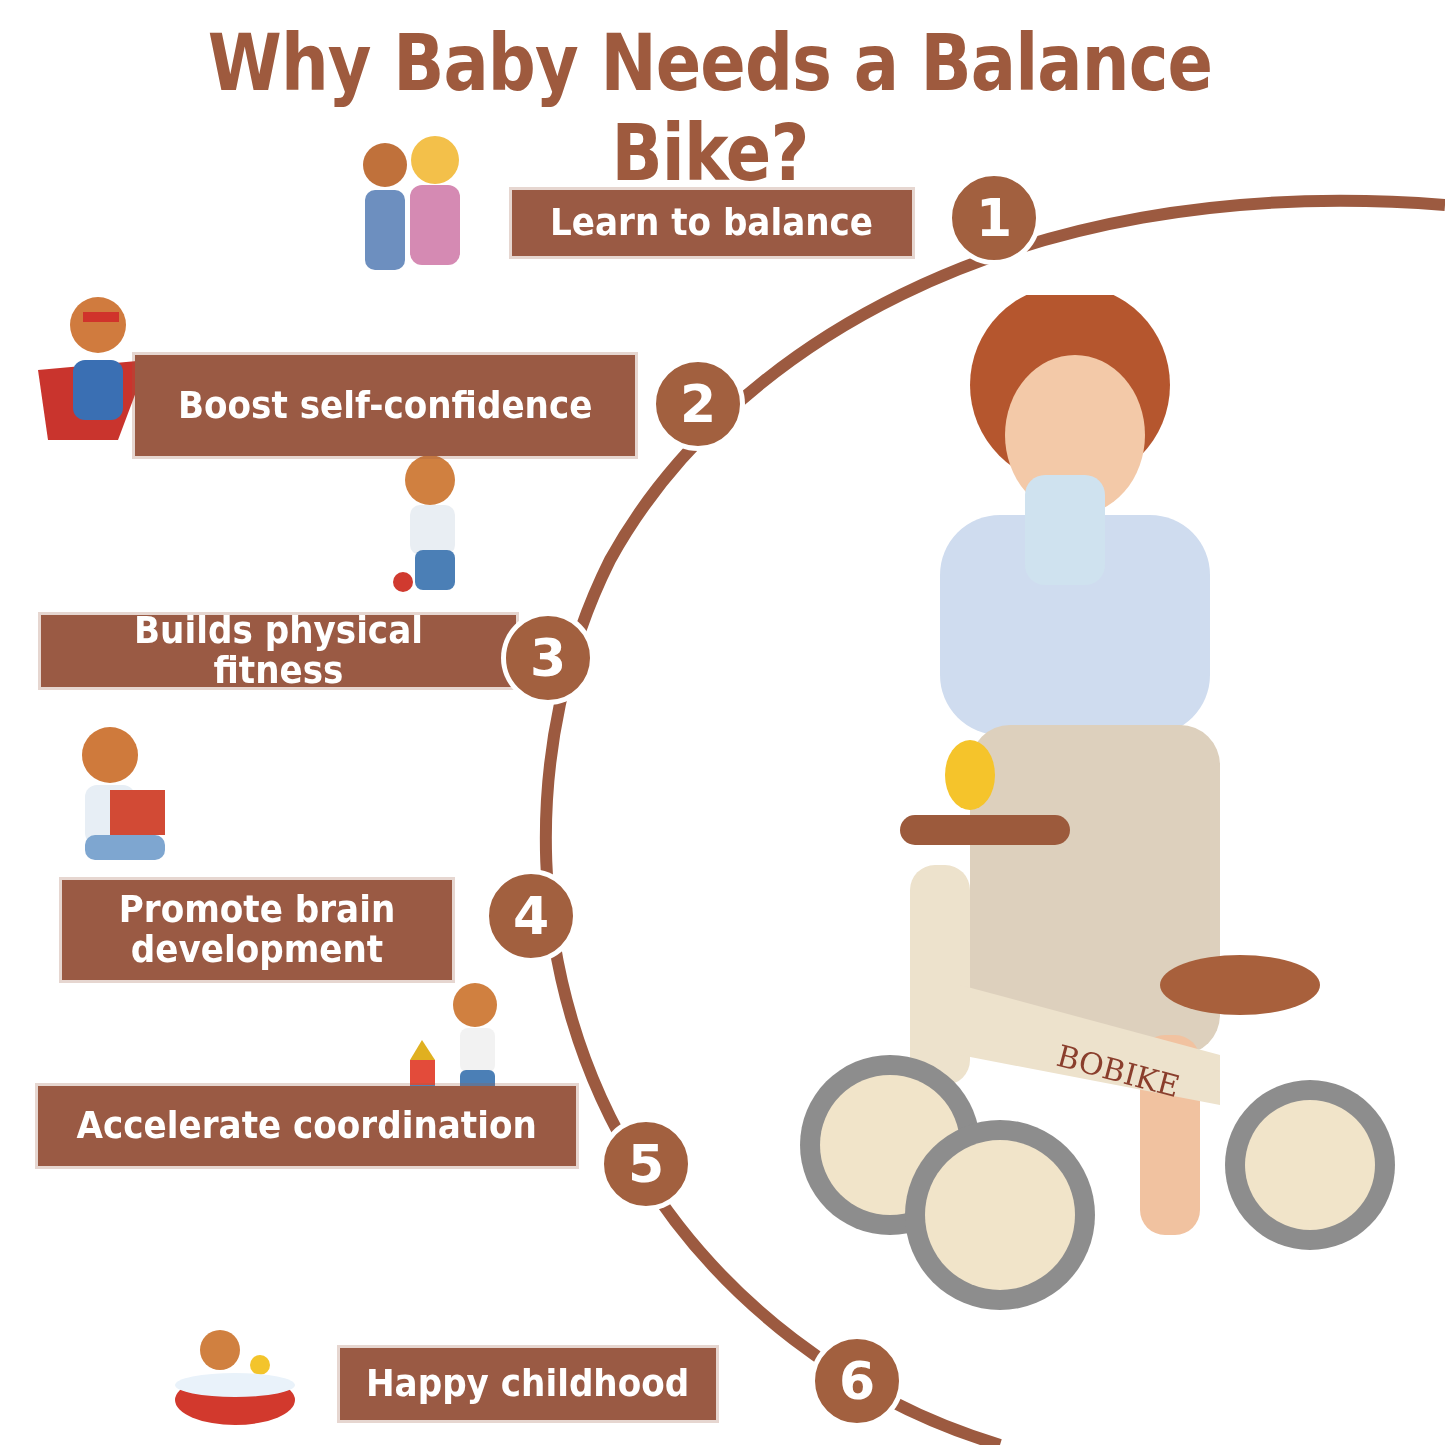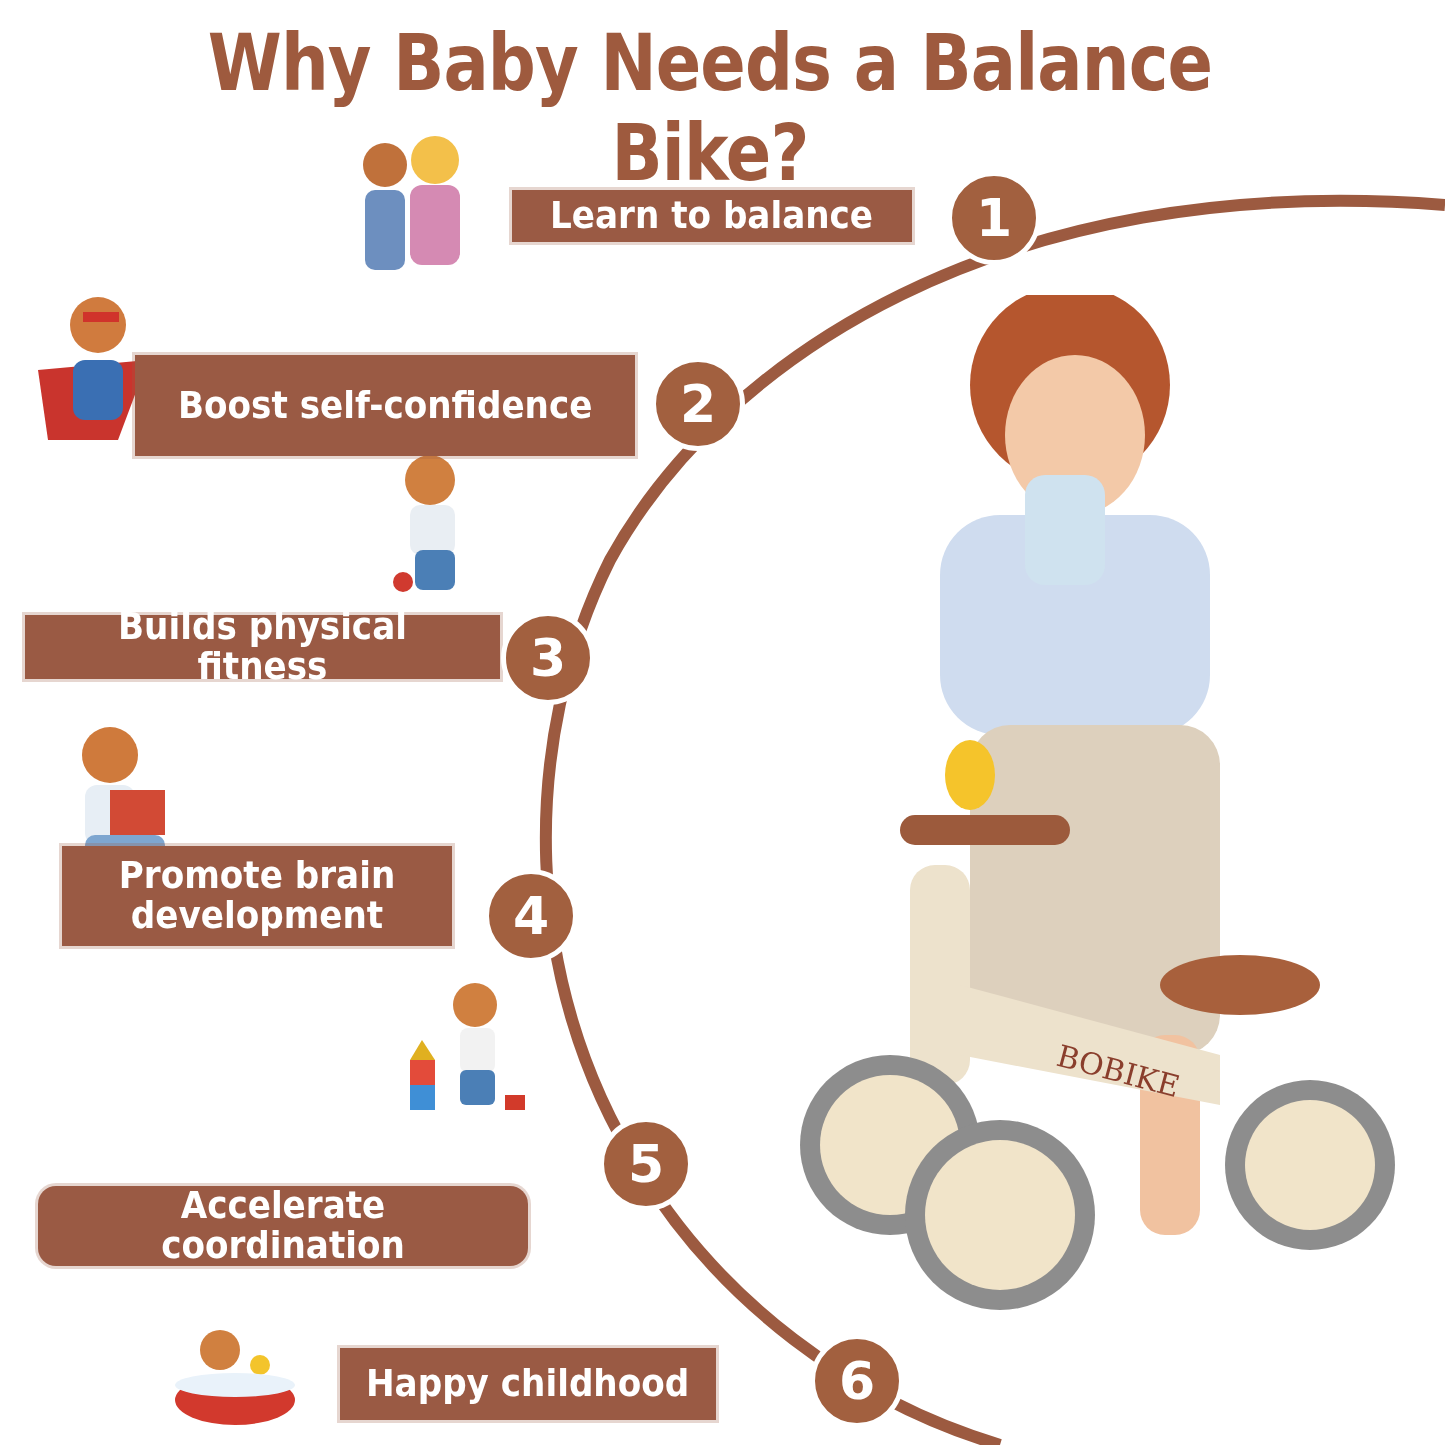--- a/index.html
+++ b/index.html
@@ -88,33 +88,33 @@
 </div>
 <div class="illus" style="left:165px;top:1320px;width:140px;height:110px;">
   <svg width="140" height="110">
       <circle cx="55" cy="30" r="20" fill="#d08040"></circle>
       <circle cx="95" cy="45" r="10" fill="#f3c42b"></circle>
       <ellipse cx="70" cy="80" rx="60" ry="25" fill="#d2392d"></ellipse>
       <ellipse cx="70" cy="65" rx="60" ry="12" fill="#e9f2fa"></ellipse>
     </svg>
 </div>
 
-<div class="label" style="left:512px;top:190px;width:400px;height:52px;">
+<div class="label" style="left:512px;top:190px;width:400px;height:66px;">
     <span>Learn to balance</span>
   </div>
 <div class="label" style="left:135px;top:355px;width:500px;height:101px;">
     <span>Boost self-confidence</span>
   </div>
-<div class="label" style="left:25px;top:615px;width:475px;height:64px;">
+<div class="label" style="left:41px;top:615px;width:475px;height:72px;">
     <span>Builds physical fitness</span>
   </div>
-<div class="label" style="left:62px;top:846px;width:390px;height:100px;padding:16px 40px;box-sizing:border-box;">
+<div class="label" style="left:62px;top:880px;width:390px;height:100px;padding:16px 40px;box-sizing:border-box;">
     <span>Promote brain development</span>
   </div>
-<div class="label" style="left:38px;top:1186px;width:490px;height:80px;border-radius:18px;">
+<div class="label" style="left:38px;top:1086px;width:538px;height:80px;">
     <span>Accelerate coordination</span>
   </div>
 <div class="label" style="left:340px;top:1348px;width:376px;height:72px;">
     <span>Happy childhood</span>
   </div>
 
 <div class="num" style="left:948px;top:172px;">1</div>
 <div class="num" style="left:652px;top:358px;">2</div>
 <div class="num" style="left:502px;top:612px;">3</div>
 <div class="num" style="left:485px;top:870px;">4</div>

